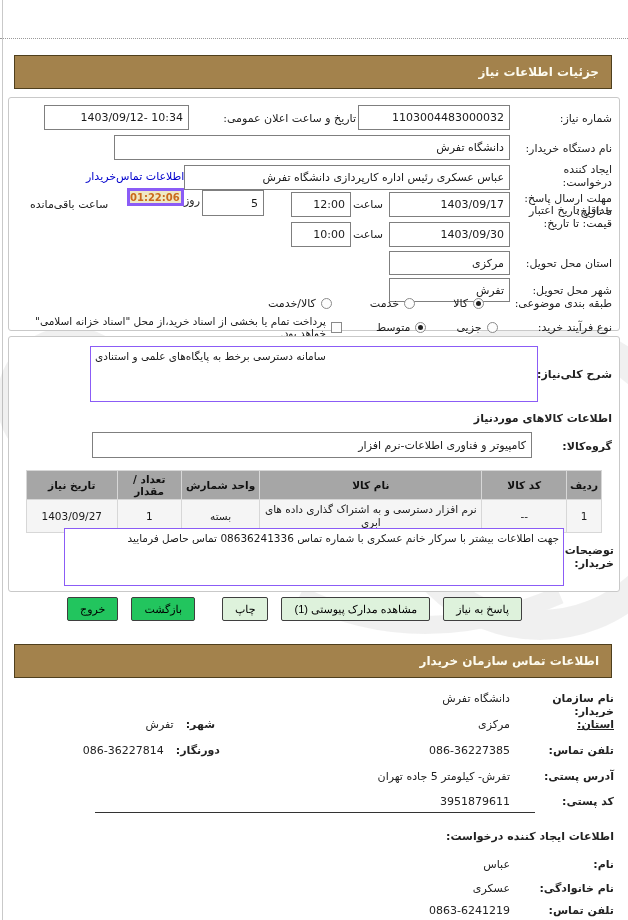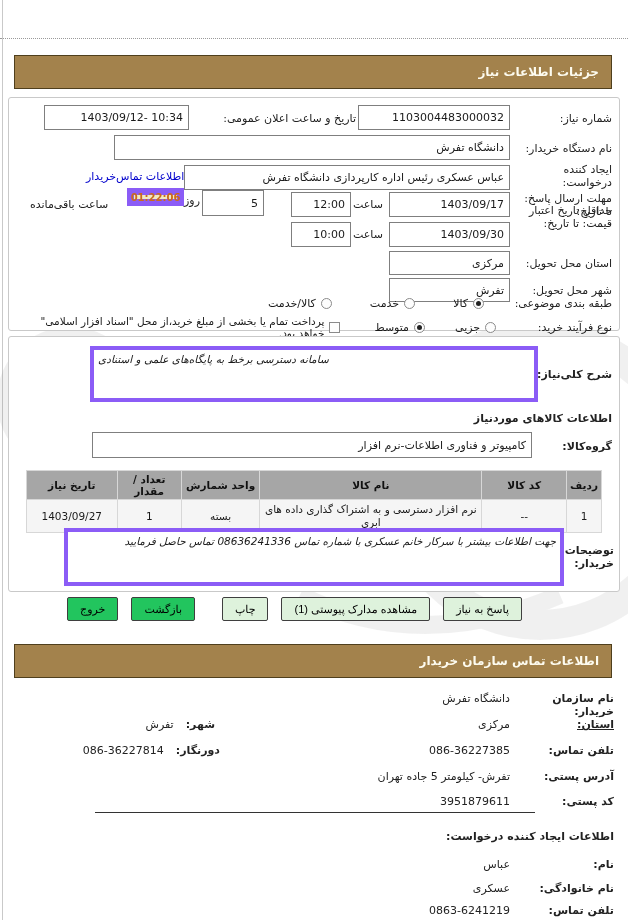--- a/index.html
+++ b/index.html
@@ -10,37 +10,37 @@
   .edge-left { left:2px; top:0; width:1px; height:920px; background:#c9c9c9; }
   .dotline { left:0; top:38px; width:628px; border-top:1px dotted #9a9a9a; }
   .hdr { background:#a3824c; border:1px solid #4f3f1d; color:#fdfbef; font-weight:bold;
          font-size:12px; display:flex; align-items:center; padding:0 12px; }
   .panel { border:1px solid #c9c9c9; background:#fff; border-radius:3px; }
   .lbl { font-size:11px; color:#222; text-align:right; line-height:13px; }
   .b { font-weight:bold; }
   .box { border:1px solid #7f7f7f; background:#fff; display:flex; align-items:center;
          padding:0 5px; font-size:11px; }
   .box.ltr { direction:ltr; justify-content:flex-end; }
-  .tbox { border:4px solid #8b5cf6; background:#fff; padding:2px 4px; font-size:10.5px;
-          overflow:hidden; line-height:14px;font-style:italic; }
+  .tbox { border:1px solid #8b5cf6; background:#fff; padding:2px 4px; font-size:10.5px;
+          overflow:hidden; line-height:14px; }
   .link { color:#0000cc; font-size:11px; cursor:pointer; }
   .radio { width:11px; height:11px; border:1px solid #8a8a8a; border-radius:50%;
            display:inline-block; background:#fdfdfd; position:relative; flex:0 0 auto; }
   .radio.sel::after { content:''; position:absolute; left:2px; top:2px; right:2px; bottom:2px;
            background:#222; border-radius:50%; }
   .chk { width:11px; height:11px; border:1px solid #8a8a8a; display:inline-block;
          background:#fdfdfd; flex:0 0 auto; }
   .opt { display:flex; align-items:center; gap:5px; }
   .btnrow { display:flex; direction:rtl; gap:13px; align-items:center; }
   .btn { border:1px solid #3f3f3f; border-radius:2px; height:24px; display:flex;
          align-items:center; justify-content:center; padding:0 12px; font-size:11px; cursor:pointer; }
   .btn.green { background:#def2dc; }
   .btn.pink  { background:#22c55e; }
-  .cd { background:#efe9c3; border:7px solid #8b5cf6; color:#cb6a1c; font-weight:bold;
-        font-size:10px; display:flex; align-items:center; justify-content:center; direction:ltr; }
+  .cd { background:#efe9c3; border:3px solid #8b5cf6; color:#cb6a1c; font-weight:bold;
+        font-size:10px; display:flex; align-items:center; direction:ltr; }
   table.goods { border-collapse:separate; border-spacing:1px; background:#d7d7d7;
         direction:rtl; font-size:10.5px; }
   table.goods th { background:#a6a6a6; color:#111; font-weight:bold; height:20px; padding:2px 3px; }
   table.goods td { background:#f5f5f5; text-align:center; height:32px; padding:0 3px; line-height:13px; }
   .wm { opacity:0.10; pointer-events:none; }
 </style>
 </head>
 <body>
 
 <div id="page">
@@ -147,21 +147,21 @@
     <span class="opt" style="margin-right:18px;">
       <span class="radio"></span>
       <span>جزیی</span>
     </span>
     <span class="opt" style="margin-right:30px;">
       <span class="radio sel"></span>
       <span>متوسط</span>
     </span>
     <span class="opt" style="margin-right:34px;">
       <span class="chk"></span>
-      <span style="font-size:10.5px;">پرداخت تمام یا بخشی از مبلغ خرید،از محل "اسناد افزار اسلامی" خواهد بود.</span>
+      <span style="font-size:10.5px;">پرداخت تمام یا بخشی از اسناد خرید،از محل "اسناد خزانه اسلامی" خواهد بود.</span>
     </span>
   </div>
 
   <div class="abs panel" style="left:8px; top:336px; width:612px; height:256px;"></div>
 
   <div class="abs lbl b" style="right:16px; top:368px; width:80px;">شرح کلی‌نیاز:</div>
   <div class="abs tbox" style="left:90px; top:346px; width:448px; height:56px; text-align:left;">
     <span>سامانه دسترسی برخط به پایگاه‌های علمی و استنادی</span>
   </div>
 

